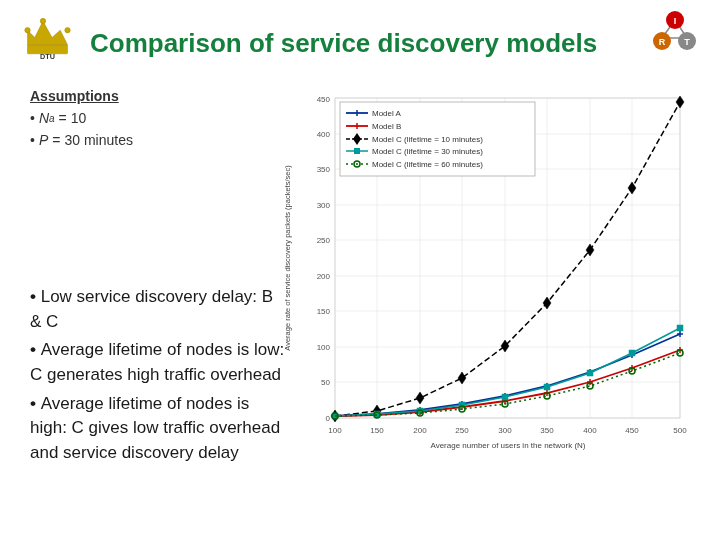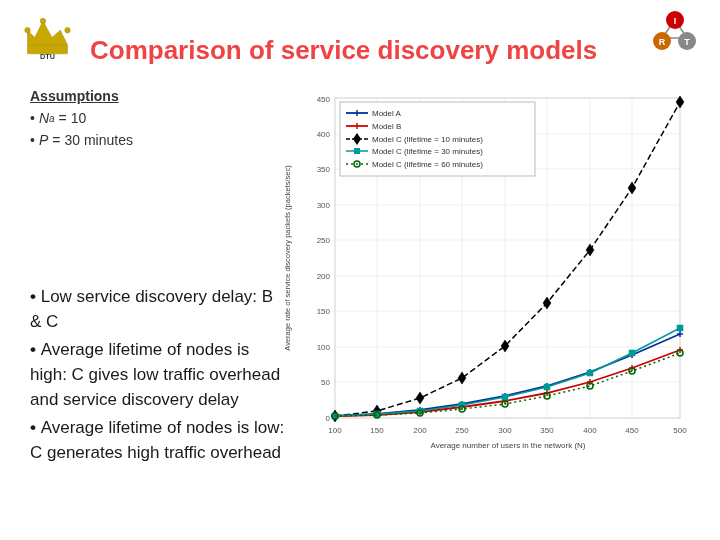--- a/index.html
+++ b/index.html
@@ -39,25 +39,25 @@
       position: absolute;
       top: 8px;
       right: 20px;
       width: 80px;
       height: 55px;
     }
 
     
     .slide-title {
       position: absolute;
-      top: 35px;
+      top: 28px;
       left: 90px;
       font-size: 26px;
       font-weight: bold;
-      color: #ef4444;
+      color: #15803d;
     }
 
     
     .assumptions-box {
       position: absolute;
       top: 88px;
       left: 30px;
       width: 220px;
     }
 
@@ -155,22 +155,22 @@
     <div style="font-size:14px; color:#333; margin:6px 0; display:flex; align-items:center;">
       <span style="margin-right:4px;">•</span>
       <span style="font-style:italic;">P</span>
       <span style="margin: 0 4px;">=</span>
       <span>30 minutes</span>
     </div>
   </div>
 
   <div class="bullet-points">
     <div class="bullet-item">Low service discovery delay: B &amp; C</div>
+    <div class="bullet-item">Average lifetime of nodes is low: C generates high traffic overhead</div>
     <div class="bullet-item">Average lifetime of nodes is high: C gives low traffic overhead and service discovery delay</div>
-    <div class="bullet-item">Average lifetime of nodes is low: C generates high traffic overhead</div>
   </div>
 
   <div class="chart-wrapper">
     <svg width="415" height="380" viewBox="0 0 415 380" xmlns="http://www.w3.org/2000/svg">
 
       <rect x="55" y="10" width="345" height="320" fill="#fff" stroke="#aaa" stroke-width="0.5"></rect>
 
       <g stroke="#ddd" stroke-width="0.5">
         <line x1="55" y1="10" x2="400" y2="10"></line>
         <line x1="55" y1="46" x2="400" y2="46"></line>

